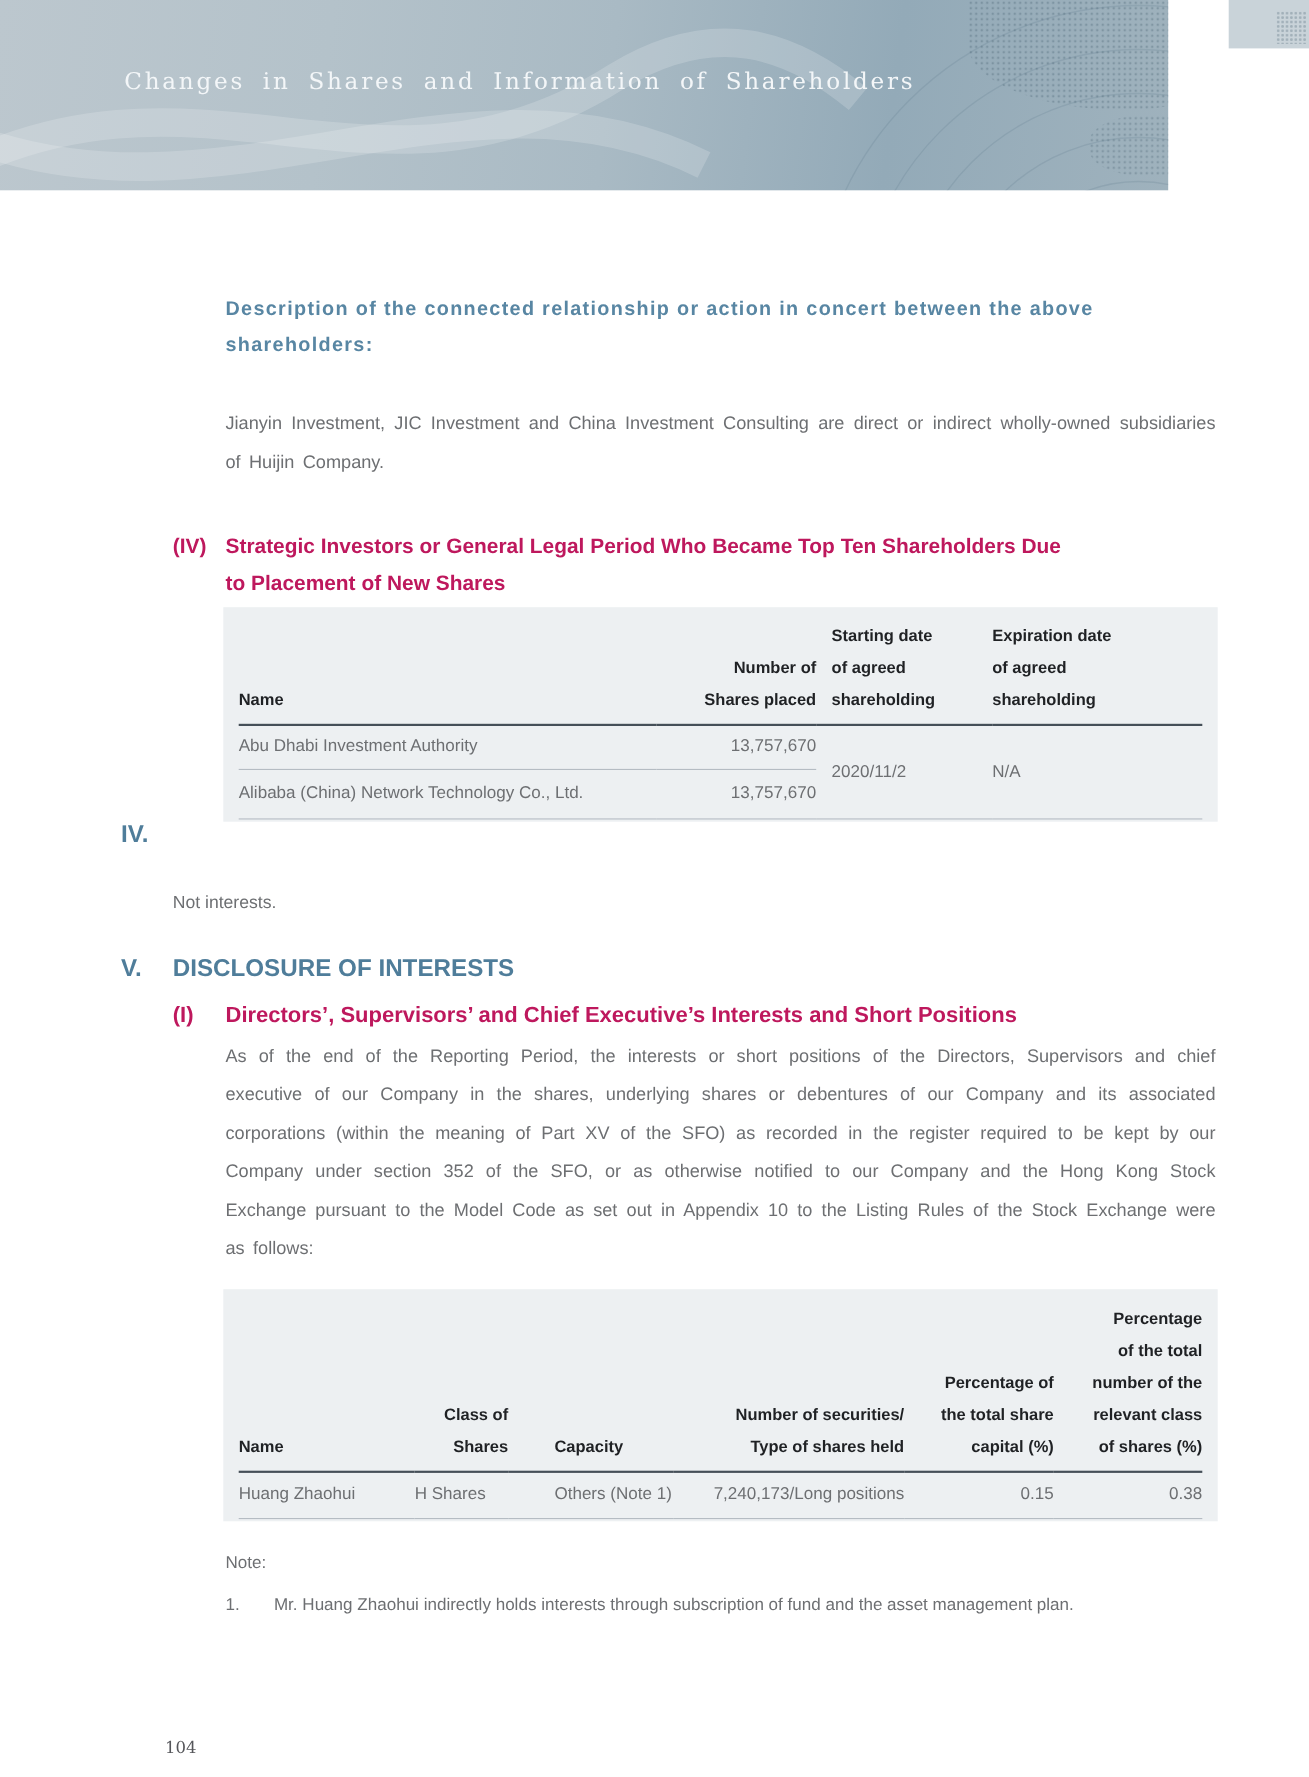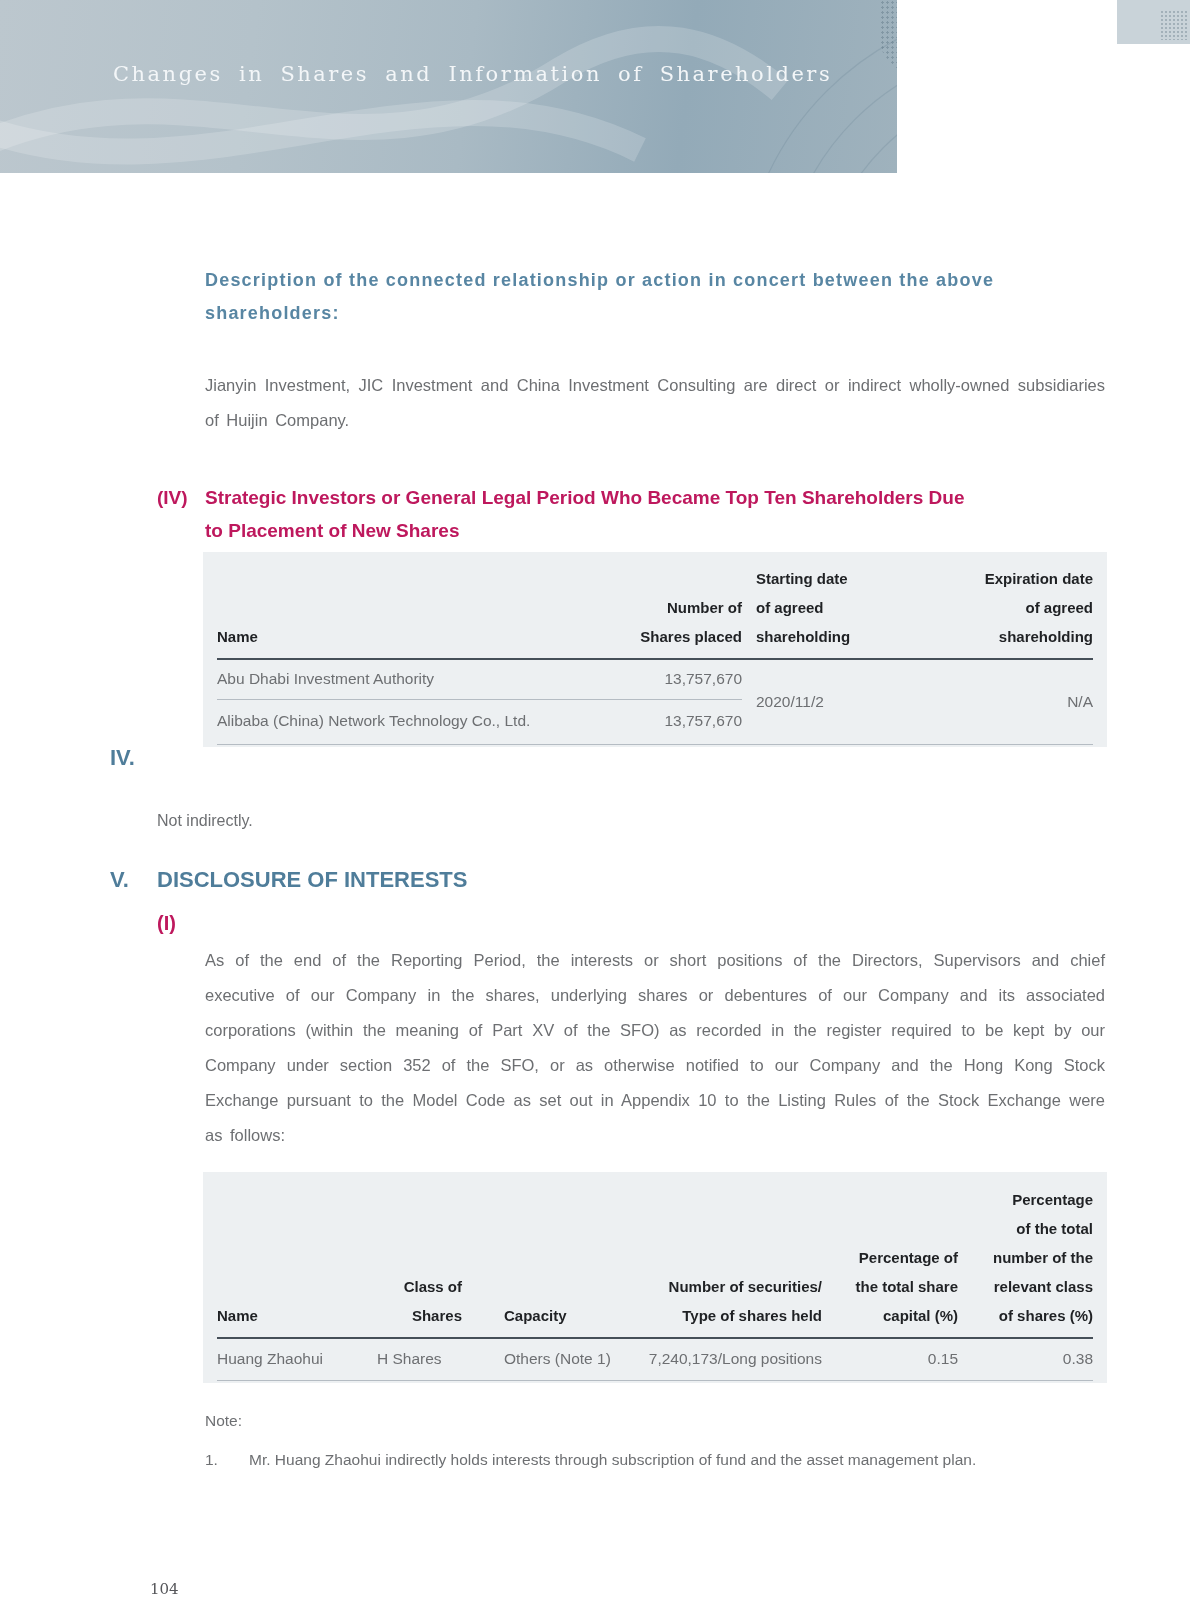--- a/index.html
+++ b/index.html
@@ -1,20 +1,20 @@
 <!DOCTYPE html>
 <html><head>
 <meta charset="utf-8">
 <style>
   html,body{margin:0;padding:0;background:#ffffff;}
   #page{position:relative;width:1190px;height:1615px;background:#ffffff;overflow:hidden;
         font-family:"Liberation Sans",sans-serif;color:#6d6f72;}
 
   
-  .banner{position:absolute;left:0;top:0;width:897px;height:173px;overflow:hidden;
+  .banner{position:absolute;left:0;top:0;width:1062px;height:173px;overflow:hidden;
           background:linear-gradient(97deg,#bcc7ce 0%,#b4c2ca 28%,#a9bac4 52%,#93aab8 76%,#9fb2bd 100%);}
   .banner svg{position:absolute;left:0;top:0;}
   .dots{position:absolute;background-image:radial-gradient(rgba(56,82,99,.55) 1px,transparent 1.4px);
         background-size:5px 5px;}
   .banner-tile{position:absolute;left:1117px;top:0;width:73px;height:44px;background:#c9d3d9;}
   .tile-dots{position:absolute;left:1160px;top:10px;width:28px;height:30px;opacity:.45;
         background-image:radial-gradient(rgba(56,82,99,.6) 1px,transparent 1.4px);background-size:4px 4px;}
   .banner-title{position:absolute;left:113px;top:62px;font-family:"DejaVu Serif",serif;
         font-size:21px;font-weight:400;color:#f3f6f8;letter-spacing:2.5px;word-spacing:7px;}
 
@@ -35,21 +35,21 @@
   .plain{position:absolute;font-size:16px;color:#6d6f72;}
   .it{}
 
   
   .tbl-wrap{position:absolute;left:203px;width:904px;background:#edf0f2;
         box-sizing:border-box;padding:12px 14px 2px 14px;}
   .tbl-wrap table{width:100%;border-collapse:collapse;table-layout:fixed;}
   .tbl-wrap th{font-size:15px;font-weight:bold;color:#1f2124;line-height:29px;
         vertical-align:bottom;padding:0 0 7px 0;border-bottom:2px solid #454f58;white-space:pre-line;}
   .tbl-wrap td{font-size:15.5px;color:#6d6f72;vertical-align:middle;}
-  .al{text-align:left;margin-top:21px;} .ar{text-align:right;} .ac{text-align:right;}
+  .al{text-align:left;margin-top:21px;} .ar{text-align:right;} .ac{text-align:left;}
   .pad-l{padding-left:14px !important;}
   .pad-l42{padding-left:42px !important;}
   #tbl1 tbody tr.r1 td{padding:10px 0 11px 0;}
   #tbl1 tbody tr.r2 td{padding:12px 0 14px 0;}
   #tbl1 td.bb{border-bottom:1px solid #b5bcc3;}
   #tbl2{padding-top:13px;}
   #tbl2 td{padding:11px 0 12px 0;border-bottom:1px solid #b5bcc3;}
 
   
   .note-label{position:absolute;left:205px;top:1412px;font-size:15.5px;color:#6d6f72;}
@@ -127,29 +127,30 @@
           <td class="al bb">Alibaba (China) Network Technology Co., Ltd.</td>
           <td class="ar bb">13,757,670</td>
         </tr>
       </tbody>
     </table>
   </div>
 
   <div class="bighead" style="top:744px;">
     <span class="num">IV.</span>
   </div>
-  <div class="plain" style="left:157px;top:812px;">Not indirectly.</div>
+  <div class="plain" style="left:157px;top:812px;">Not interests.</div>
 
   <div class="bighead" style="top:866px;">
     <span class="num">V.</span>
     <span>DISCLOSURE OF INTERESTS</span>
   </div>
 
   <div class="subhead" style="top:907px;font-size:20px;">
     <span class="num">(I)</span>
+    <span class="ttl">Directors’, Supervisors’ and Chief Executive’s Interests and Short Positions</span>
   </div>
 
   <div class="para" style="top:943px;"><span>As of the end of the Reporting Period, the interests or short positions of the Directors, Supervisors and chief executive of our Company in the shares, underlying shares or debentures of our Company and its associated corporations (within the meaning of Part XV of the </span><span class="it">SFO</span><span>) as recorded in the register required to be kept by our Company under section 352 of the </span><span class="it">SFO</span><span>, or as otherwise notified to our Company and the Hong Kong Stock Exchange pursuant to the </span><span class="it">Model Code</span><span> as set out in Appendix 10 to the </span><span class="it">Listing Rules of the Stock Exchange</span><span> were as follows:</span></div>
 
   <div class="tbl-wrap" id="tbl2" style="top:1172px;">
     <table>
       <colgroup>
           <col style="width:160px">
           <col style="width:85px">
           <col style="width:150px">

